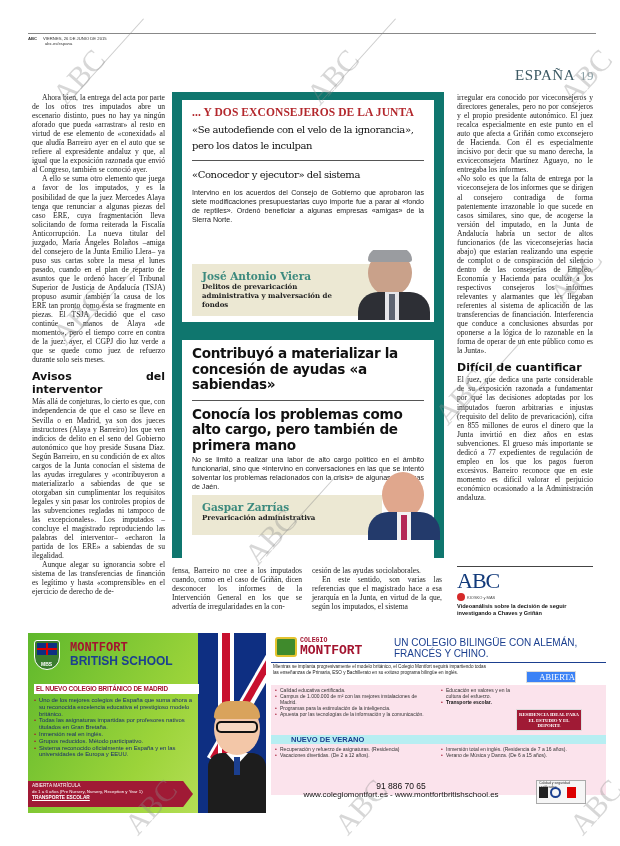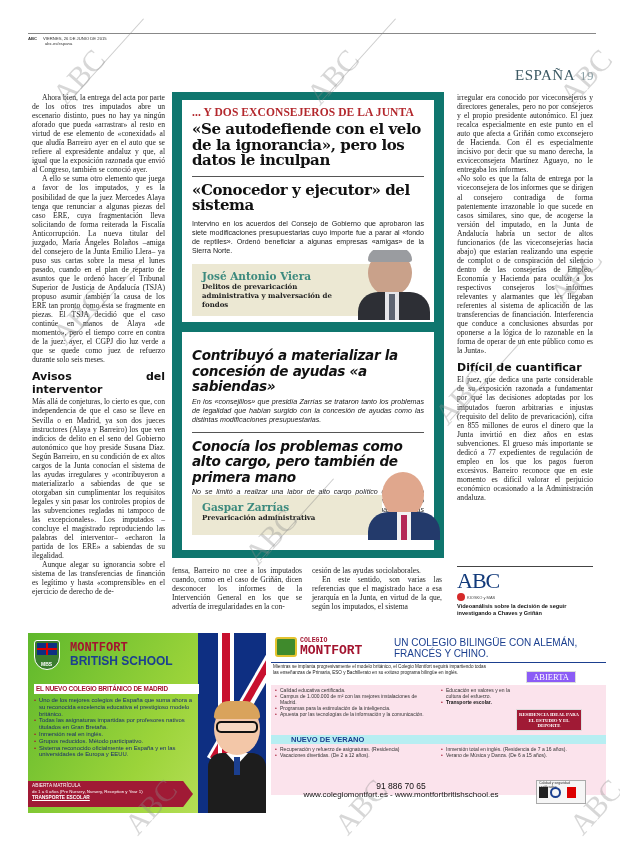--- a/index.html
+++ b/index.html
@@ -12,21 +12,21 @@
   .col { position: absolute; font-family: "Liberation Serif", serif; font-size: 7.6px; line-height: 9.05px; text-align: justify; color: #222; }
   .col p { text-indent: 10px; hyphens: auto; }
   .col h3 { font-family: "DejaVu Sans", sans-serif; font-size: 11px; font-weight: bold; line-height: 13px; margin: 6px 0 1px; color: #111; }
   .col1 { left: 32px; top: 93px; width: 133px; }
   .col2a { left: 172px; top: 566px; width: 130px; }
   .col2b { left: 312px; top: 566px; width: 130px; }
   .col3 { left: 457px; top: 93px; width: 136px; }
   .box { position: absolute; left: 172px; top: 92px; width: 272px; height: 466px; background: #0f766e; }
   .box .inner { position: absolute; left: 10px; right: 10px; background: #fff; }
   .kicker { font-family: "Liberation Serif", serif; font-weight: bold; font-size: 11.5px; color: #b3282d; letter-spacing: 0.1px; }
-  .hl { font-family: "DejaVu Serif", serif; font-weight: bold; font-size: 15px; line-height: 15.5px; color: #111; letter-spacing: -0.4px; }
+  .hl { font-family: "DejaVu Serif", serif; font-weight: normal; font-size: 10px; line-height: 15.5px; color: #111; letter-spacing: -0.4px; }
   .hl2 { font-family: "DejaVu Sans", sans-serif; font-weight: bold; font-size: 13.6px; line-height: 15.5px; color: #111; letter-spacing: -0.3px; }
   .dek { font-family: "Liberation Sans", sans-serif; font-size: 7.1px; line-height: 9.1px; color: #222; text-align: justify; }
   .rule { height: 1px; background: #555; margin: 7px 0 6px; }
   .person { position: absolute; background: #ece8d3; height: 52px; }
   .pname { font-family: "DejaVu Serif", serif; font-weight: bold; font-size: 10.5px; color: #3c8a7e; }
   .pdesc { font-family: "DejaVu Serif", serif; font-weight: bold; font-size: 7px; line-height: 9px; color: #222; }
   .photo { position: absolute; overflow: hidden; }
   .wm { position: absolute; font-family: "Liberation Serif", serif; font-size: 30px; color: rgba(140,140,140,0.35); transform: rotate(-48deg); pointer-events: none; }
   .wmline { position: absolute; height: 1px; background: rgba(140,140,140,0.45); transform-origin: left center; pointer-events: none; }
   .abcbox { position: absolute; left: 457px; top: 566px; width: 136px; }
@@ -66,21 +66,21 @@
   .kid .glasses { position: absolute; left: 8px; top: 18px; width: 42px; height: 12px; border: 2px solid #111; border-radius: 5px; background: rgba(255,255,255,0.3); }
   .kid .body { position: absolute; left: 0; top: 50px; width: 58px; height: 60px; background: #1d1d1d; border-radius: 14px 14px 0 0; }
   .kid .collar { position: absolute; left: 18px; top: 50px; width: 22px; height: 12px; background: #fff; clip-path: polygon(0 0,100% 0,50% 100%); }
   .kid .tie { position: absolute; left: 26px; top: 54px; width: 6px; height: 18px; background: #1b3f8f; }
   .colegio-logo { position: absolute; left: 4px; top: 4px; width: 22px; height: 20px; background: #3f8a2c; border-radius: 3px; border: 2px solid #e3c330; }
   .colegio { position: absolute; left: 29px; top: 4px; font-family: "Liberation Mono", monospace; font-weight: bold; font-size: 6.5px; color: #a3142f; line-height: 7px; }
   .montfort2 { position: absolute; left: 29px; top: 11px; font-family: "Liberation Mono", monospace; font-weight: bold; font-size: 13px; color: #a3142f; line-height: 13px; }
   .bilingue { position: absolute; left: 123px; top: 4px; width: 210px; font-family: "Liberation Sans", sans-serif; font-size: 10px; line-height: 11px; color: #1b3f8f; }
   .topborder { position: absolute; left: 0; top: 29px; width: 335px; height: 1px; background: #1b3f8f; }
   .intro { position: absolute; left: 2px; top: 31px; width: 220px; font-family: "Liberation Sans", sans-serif; font-size: 4.6px; line-height: 5.5px; color: #222; }
-  .abierta { position: absolute; left: 255px; top: 38px; width: 50px; height: 12px; background: #8b5cf6; color: #fff; font-family: "Liberation Serif", serif; font-size: 8.5px; text-align: center; line-height: 11px; border: 1px solid #ddd; }
+  .abierta { position: absolute; left: 255px; top: 38px; width: 50px; height: 12px; background: #3b82f6; color: #fff; font-family: "Liberation Serif", serif; font-size: 8.5px; text-align: right; line-height: 11px; border: 1px solid #ddd; }
   .pinkarea { position: absolute; left: 0; top: 52px; width: 335px; height: 110px; background: #fbe3ec; }
   .clist { position: absolute; list-style: none; font-family: "Liberation Sans", sans-serif; font-size: 5px; line-height: 5.9px; color: #333; }
   .clist li { padding-left: 5px; position: relative; }
   .clist li:before { content: "•"; position: absolute; left: 0; color: #a3142f; }
   .clist li.b { font-weight: bold; color: #111; }
   .resid { position: absolute; left: 245px; top: 76px; width: 66px; height: 22px; background: #a01a35; color: #fff; font-family: "Liberation Serif", serif; font-weight: bold; font-size: 4.8px; line-height: 5.6px; text-align: center; padding-top: 2px; border: 1px solid #ddd; }
   .cursos { position: absolute; left: 0; top: 102px; width: 335px; height: 9px; background: #b7eef2; font-family: "Liberation Sans", sans-serif; font-weight: bold; font-size: 7.5px; line-height: 9px; color: #1b3f8f; padding-left: 20px; }
   .phone { position: absolute; left: 0; top: 148px; width: 260px; text-align: center; font-family: "Liberation Sans", sans-serif; font-size: 8.5px; color: #111; }
   .webs { position: absolute; left: 0; top: 157px; width: 260px; text-align: center; font-family: "Liberation Sans", sans-serif; font-size: 8px; color: #111; }
   .certs { position: absolute; left: 265px; top: 147px; width: 50px; height: 24px; border: 1px solid #aaa; background: #f6f6f6; }
@@ -124,23 +124,22 @@
     </div>
   </div>
   <div class="photo" style="left:186px; top:158px; width:72px; height:70px;">
     <div style="position:absolute;left:10px;top:0;width:44px;height:46px;background:#c9a18a;border-radius:50%;"></div>
     <div style="position:absolute;left:10px;top:-2px;width:44px;height:14px;background:#9a9ca0;border-radius:22px 22px 4px 4px;"></div>
     <div style="position:absolute;left:0;top:42px;width:72px;height:30px;background:#2d2f35;border-radius:20px 20px 0 0;"></div>
     <div style="position:absolute;left:27px;top:42px;width:14px;height:28px;background:#e6e6ea;"></div>
     <div style="position:absolute;left:31px;top:44px;width:6px;height:26px;background:#5d6472;"></div>
   </div>
 
-  <div class="inner" style="top:240px; height:218px; padding:16px 10px;font-style:italic;">
+  <div class="inner" style="top:248px; height:218px; padding:6px 10px;">
     <div class="hl2">Contribuyó a materializar la concesión de ayudas «a sabiendas»</div>
-    <div class="dek" style="margin-top:3px">En los «consejillos» que presidía Zarrías se trataron tanto los problemas de legalidad que habían surgido con la concesión de ayudas como las distintas modificaciones presupuestarias.</div>
     <div class="rule"></div>
     <div class="hl2">Conocía los problemas como alto cargo, pero también de primera mano</div>
     <div class="dek" style="margin-top:3px">No se limitó a realizar una labor de alto cargo político en el ámbito funcionarial, sino que «intervino en conversaciones en las que se intentó solventar los problemas relacionados con la crisis» de algunas empresas de Jaén.</div>
   </div>
   <div class="person" style="left:20px; top:403px; width:190px; height:40px;">
     <div style="padding:6px 10px">
       <div class="pname">Gaspar Zarrías</div>
       <div class="pdesc">Prevaricación administrativa</div>
     </div>
   </div>

